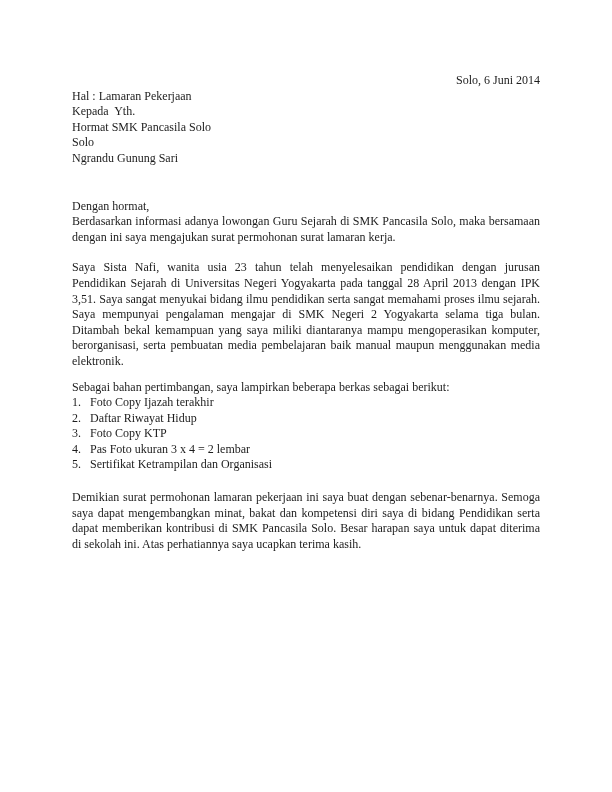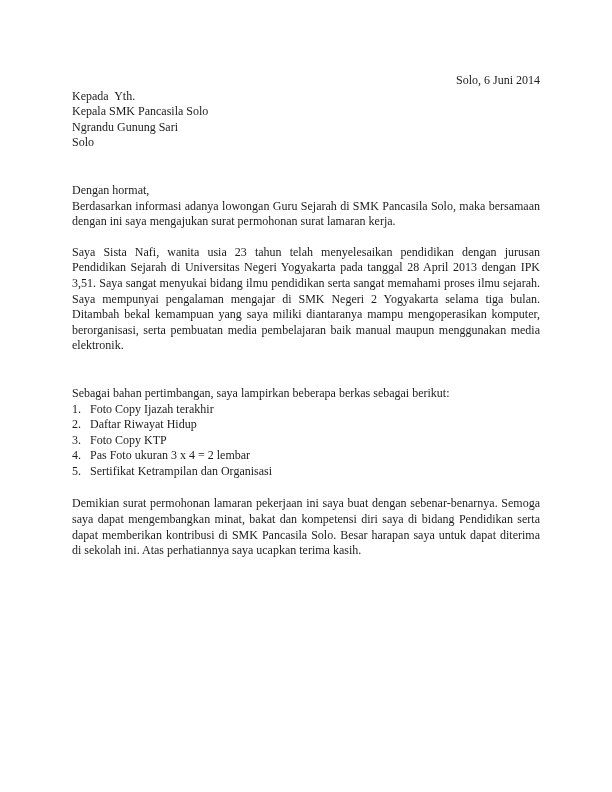--- a/index.html
+++ b/index.html
@@ -20,42 +20,43 @@
     left: 72px;
     top: 73px;
     width: 468px;
   }
   .date-line { text-align: right; }
   .prewrap { white-space: pre-wrap; }
   .recipient-block { }
   .opening-block { margin-top: 32px; }
   .just { text-align: justify; }
   .qualifications-par { margin-top: 15px; }
-  .attachments-block { margin-top: 32px; }
+  .attachments-block { margin-top: 10px; }
   .list-item { display: flex; }
   .list-num { flex: 0 0 18px; width: 18px; }
   .list-text { flex: 1; }
   .closing-par { margin-top: 17px; }
   .sig-closing { margin-top: 24px; padding-left: 387px; }
   .sig-name { margin-top: 31px; padding-left: 385px; font-weight: normal; }
 </style>
 </head>
 <body>
 
 <div class="page">
   <div class="content">
 
     <div class="date-line">Solo, 6 Juni 2014</div>
 
+    <div>Hal : Lamaran Pekerjaan</div>
 
     <div class="recipient-block">
       <div class="prewrap">Kepada  Yth.</div>
-      <div>Kepala SMK Pancasila Solo</div>
+      <div>Hormat SMK Pancasila Solo</div>
+      <div>Solo</div>
       <div>Ngrandu Gunung Sari</div>
-      <div>Solo</div>
     </div>
 
     <div class="opening-block">
       <div>Dengan hormat,</div>
       <div class="just">Berdasarkan informasi adanya lowongan Guru Sejarah di SMK Pancasila Solo, maka bersamaan dengan ini saya mengajukan surat permohonan surat lamaran kerja.</div>
     </div>
 
     <div class="qualifications-par just">Saya Sista Nafi, wanita usia 23 tahun telah menyelesaikan pendidikan dengan jurusan Pendidikan Sejarah di Universitas Negeri Yogyakarta pada tanggal 28 April 2013 dengan IPK 3,51. Saya sangat menyukai bidang ilmu pendidikan serta sangat memahami proses ilmu sejarah. Saya mempunyai pengalaman mengajar di SMK Negeri 2 Yogyakarta selama tiga bulan. Ditambah bekal kemampuan yang saya miliki diantaranya mampu mengoperasikan komputer, berorganisasi, serta pembuatan media pembelajaran baik manual maupun menggunakan media elektronik.</div>
 
     <div class="attachments-block">

